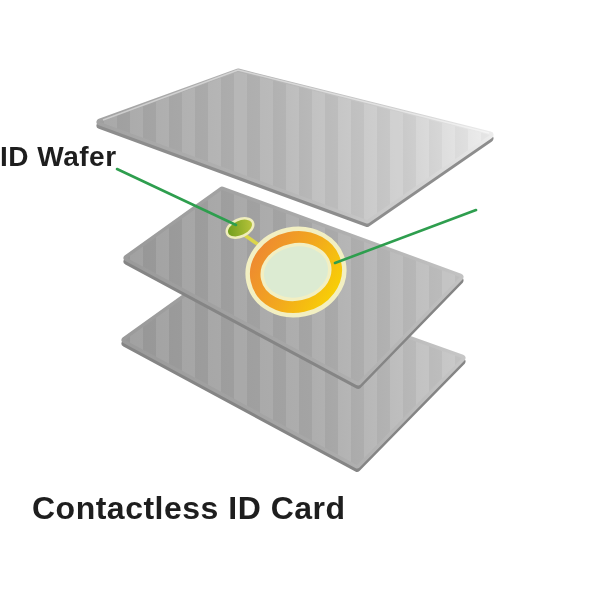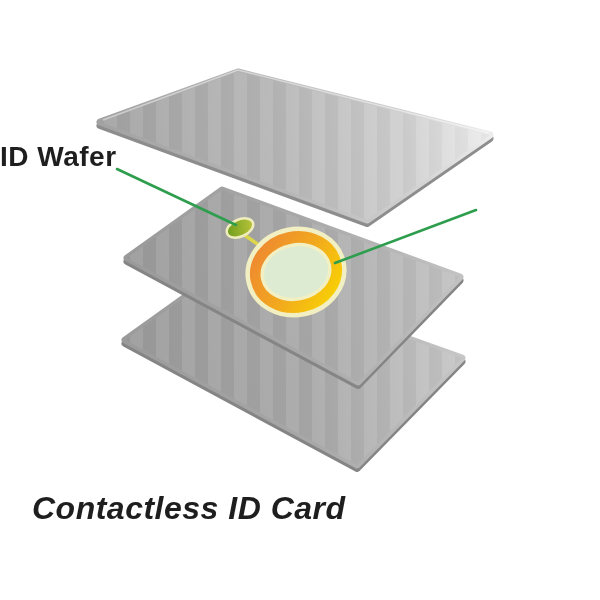--- a/index.html
+++ b/index.html
@@ -15,21 +15,21 @@
   .label {
     position: absolute;
     font-weight: bold;
     color: #1e1e1e;
     line-height: 1;
     white-space: nowrap;
     letter-spacing: 0.5px;
   }
   .label-wafer   { left: 0px;   top: 143px; font-size: 28px; }
   .label-antenna { left: 486px; top: 188px; font-size: 28px; }
-  .caption       { left: 32px;  top: 492px; font-size: 32px; letter-spacing: 0.5px; font-style: italic; }
+  .caption       { left: 32px;  top: 492px; font-size: 32px; letter-spacing: 0.5px; }
 </style>
 </head>
 <body>
 
 <div class="stage">
 
   <svg width="600" height="600" viewBox="0 0 600 600">
     <defs>
       <linearGradient id="gradTop" gradientUnits="userSpaceOnUse" x1="100" y1="160" x2="490" y2="130">
         <stop offset="0" stop-color="#a2a2a2"></stop>

